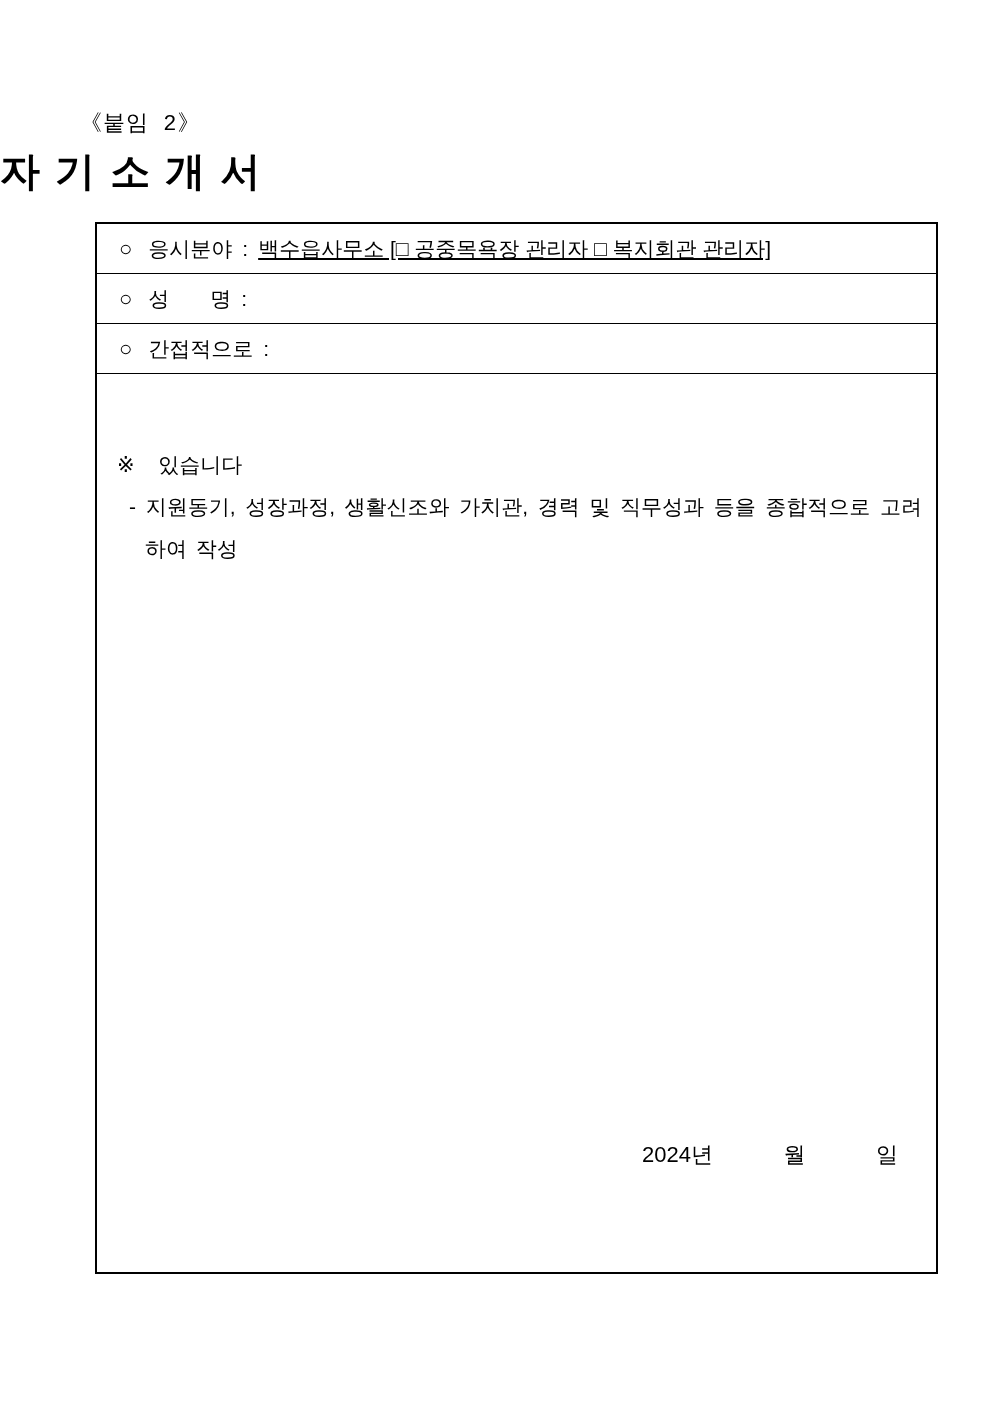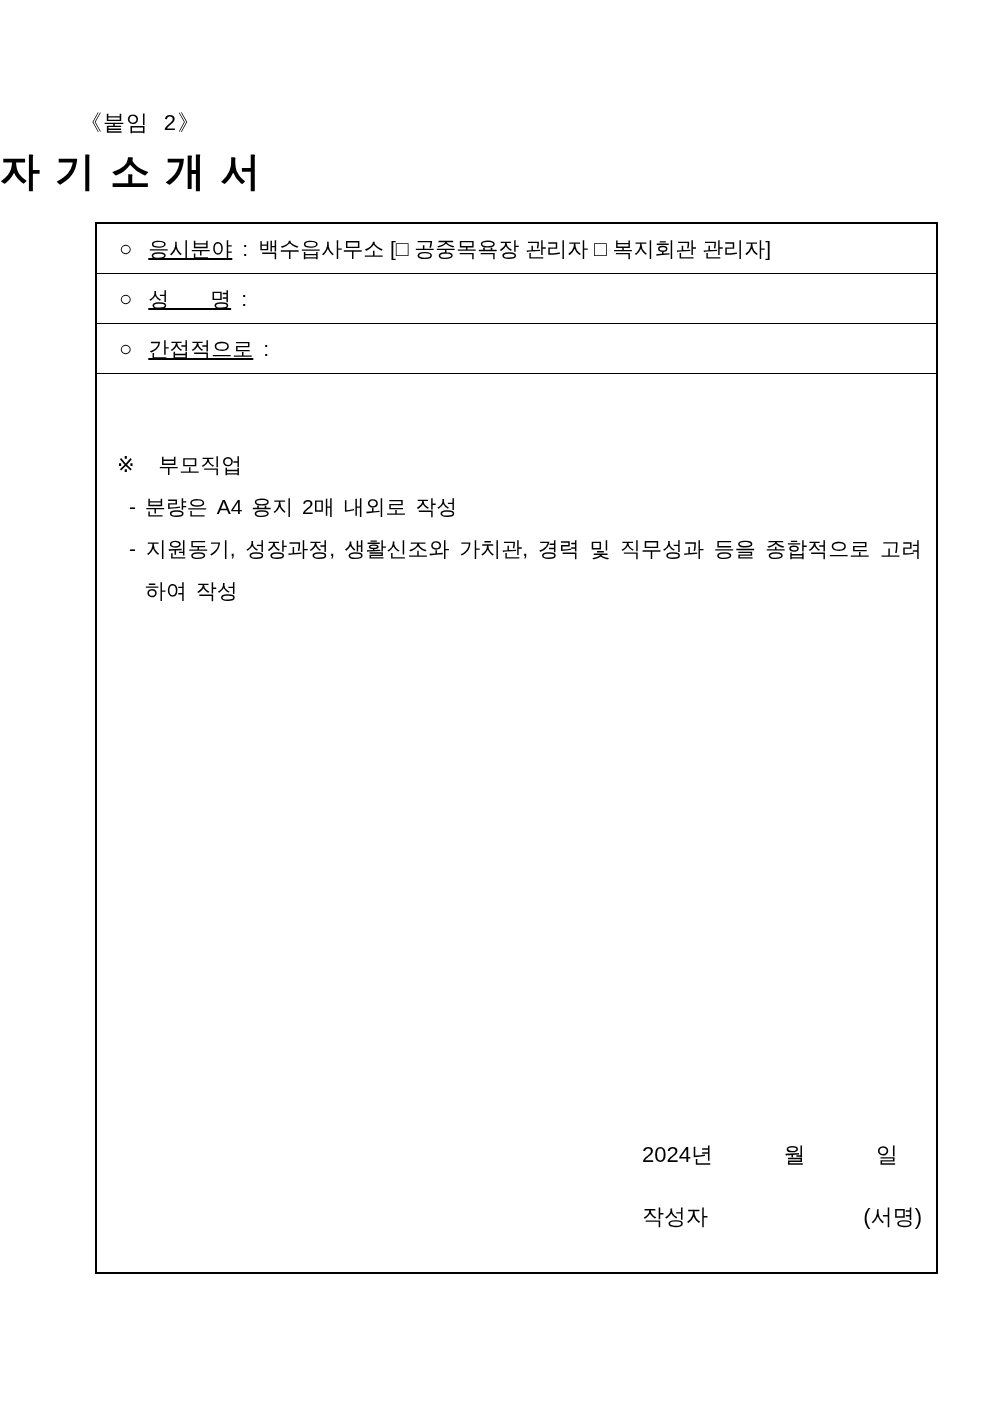--- a/index.html
+++ b/index.html
@@ -48,23 +48,23 @@
     align-items: center;
     padding-left: 22px;
     font-size: 21px;
     white-space: pre;
   }
   .marker {
     font-size: 22px;
     margin-right: 16px;
     line-height: 1;
   }
-  .row-label { white-space: pre; text-decoration: underline; }
+  .row-label { white-space: pre; }
   .row-colon { margin: 0 10px; }
-  .row-value { white-space: pre; }
+  .row-value { white-space: pre; text-decoration: underline; }
   .main-cell {
     position: relative;
     height: 898px;
     padding: 70px 14px 0 20px;
     font-size: 21px;
     line-height: 42px;
   }
   .section-heading {
     white-space: pre;
     word-spacing: 6px;
@@ -125,35 +125,30 @@
     <div class="form-row">
       <span class="marker">○</span>
       <span class="row-label">간접적으로</span>
       <span class="row-colon">:</span>
       <span class="row-value"></span>
     </div>
 
     <div class="main-cell">
 
       <div class="guideline-section">
-        <div class="section-heading">※  부모직업</div>
-        <div class="bullet-item">- 분량은 A4 용지 2매 내외로 작성</div>
+        <div class="section-heading">※  있습니다</div>
         <div class="bullet-item">- 지원동기, 성장과정, 생활신조와 가치관, 경력 및 직무성과 등을 종합적으로 고려하여 작성</div>
       </div>
 
       <div class="notice-section">
       </div>
 
       <div class="sign-block">
         <div class="date-row">
           <span>2024년</span>
           <span>월</span>
           <span>일</span>
         </div>
-        <div class="writer-row">
-          <span>작성자</span>
-          <span>(서명)</span>
-        </div>
       </div>
 
     </div>
   </div>
 </div>
 
 </body></html>

